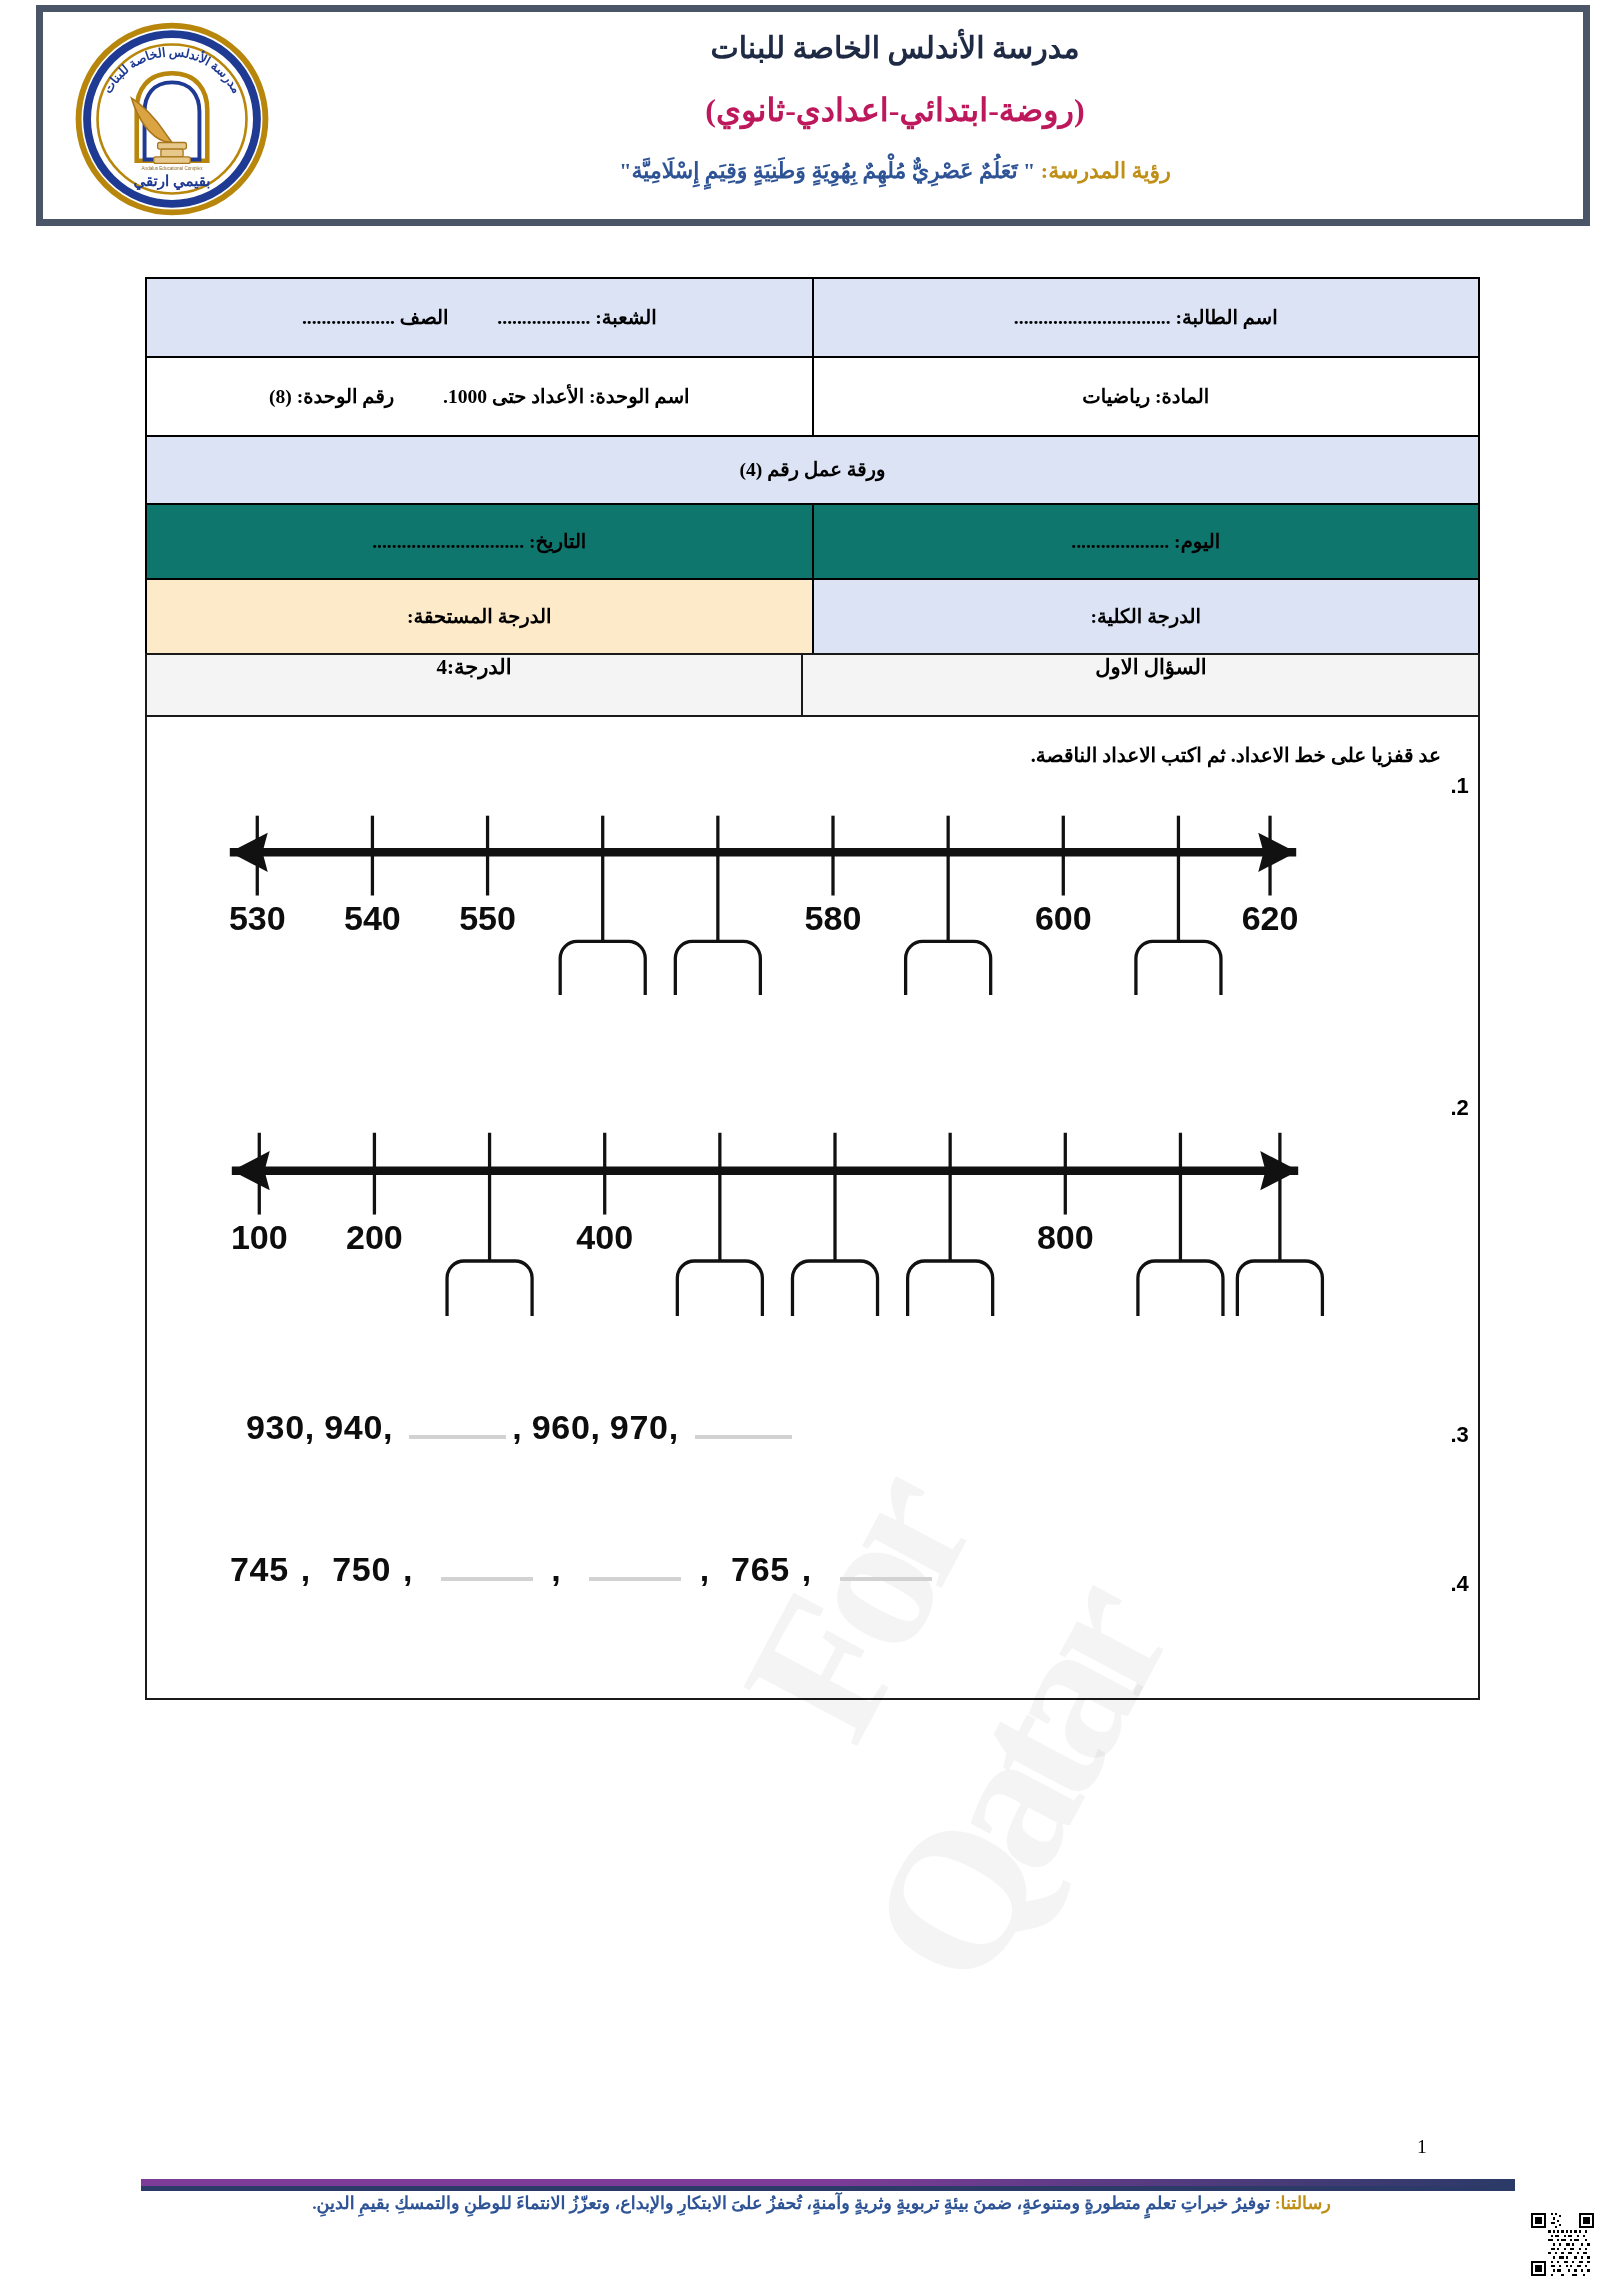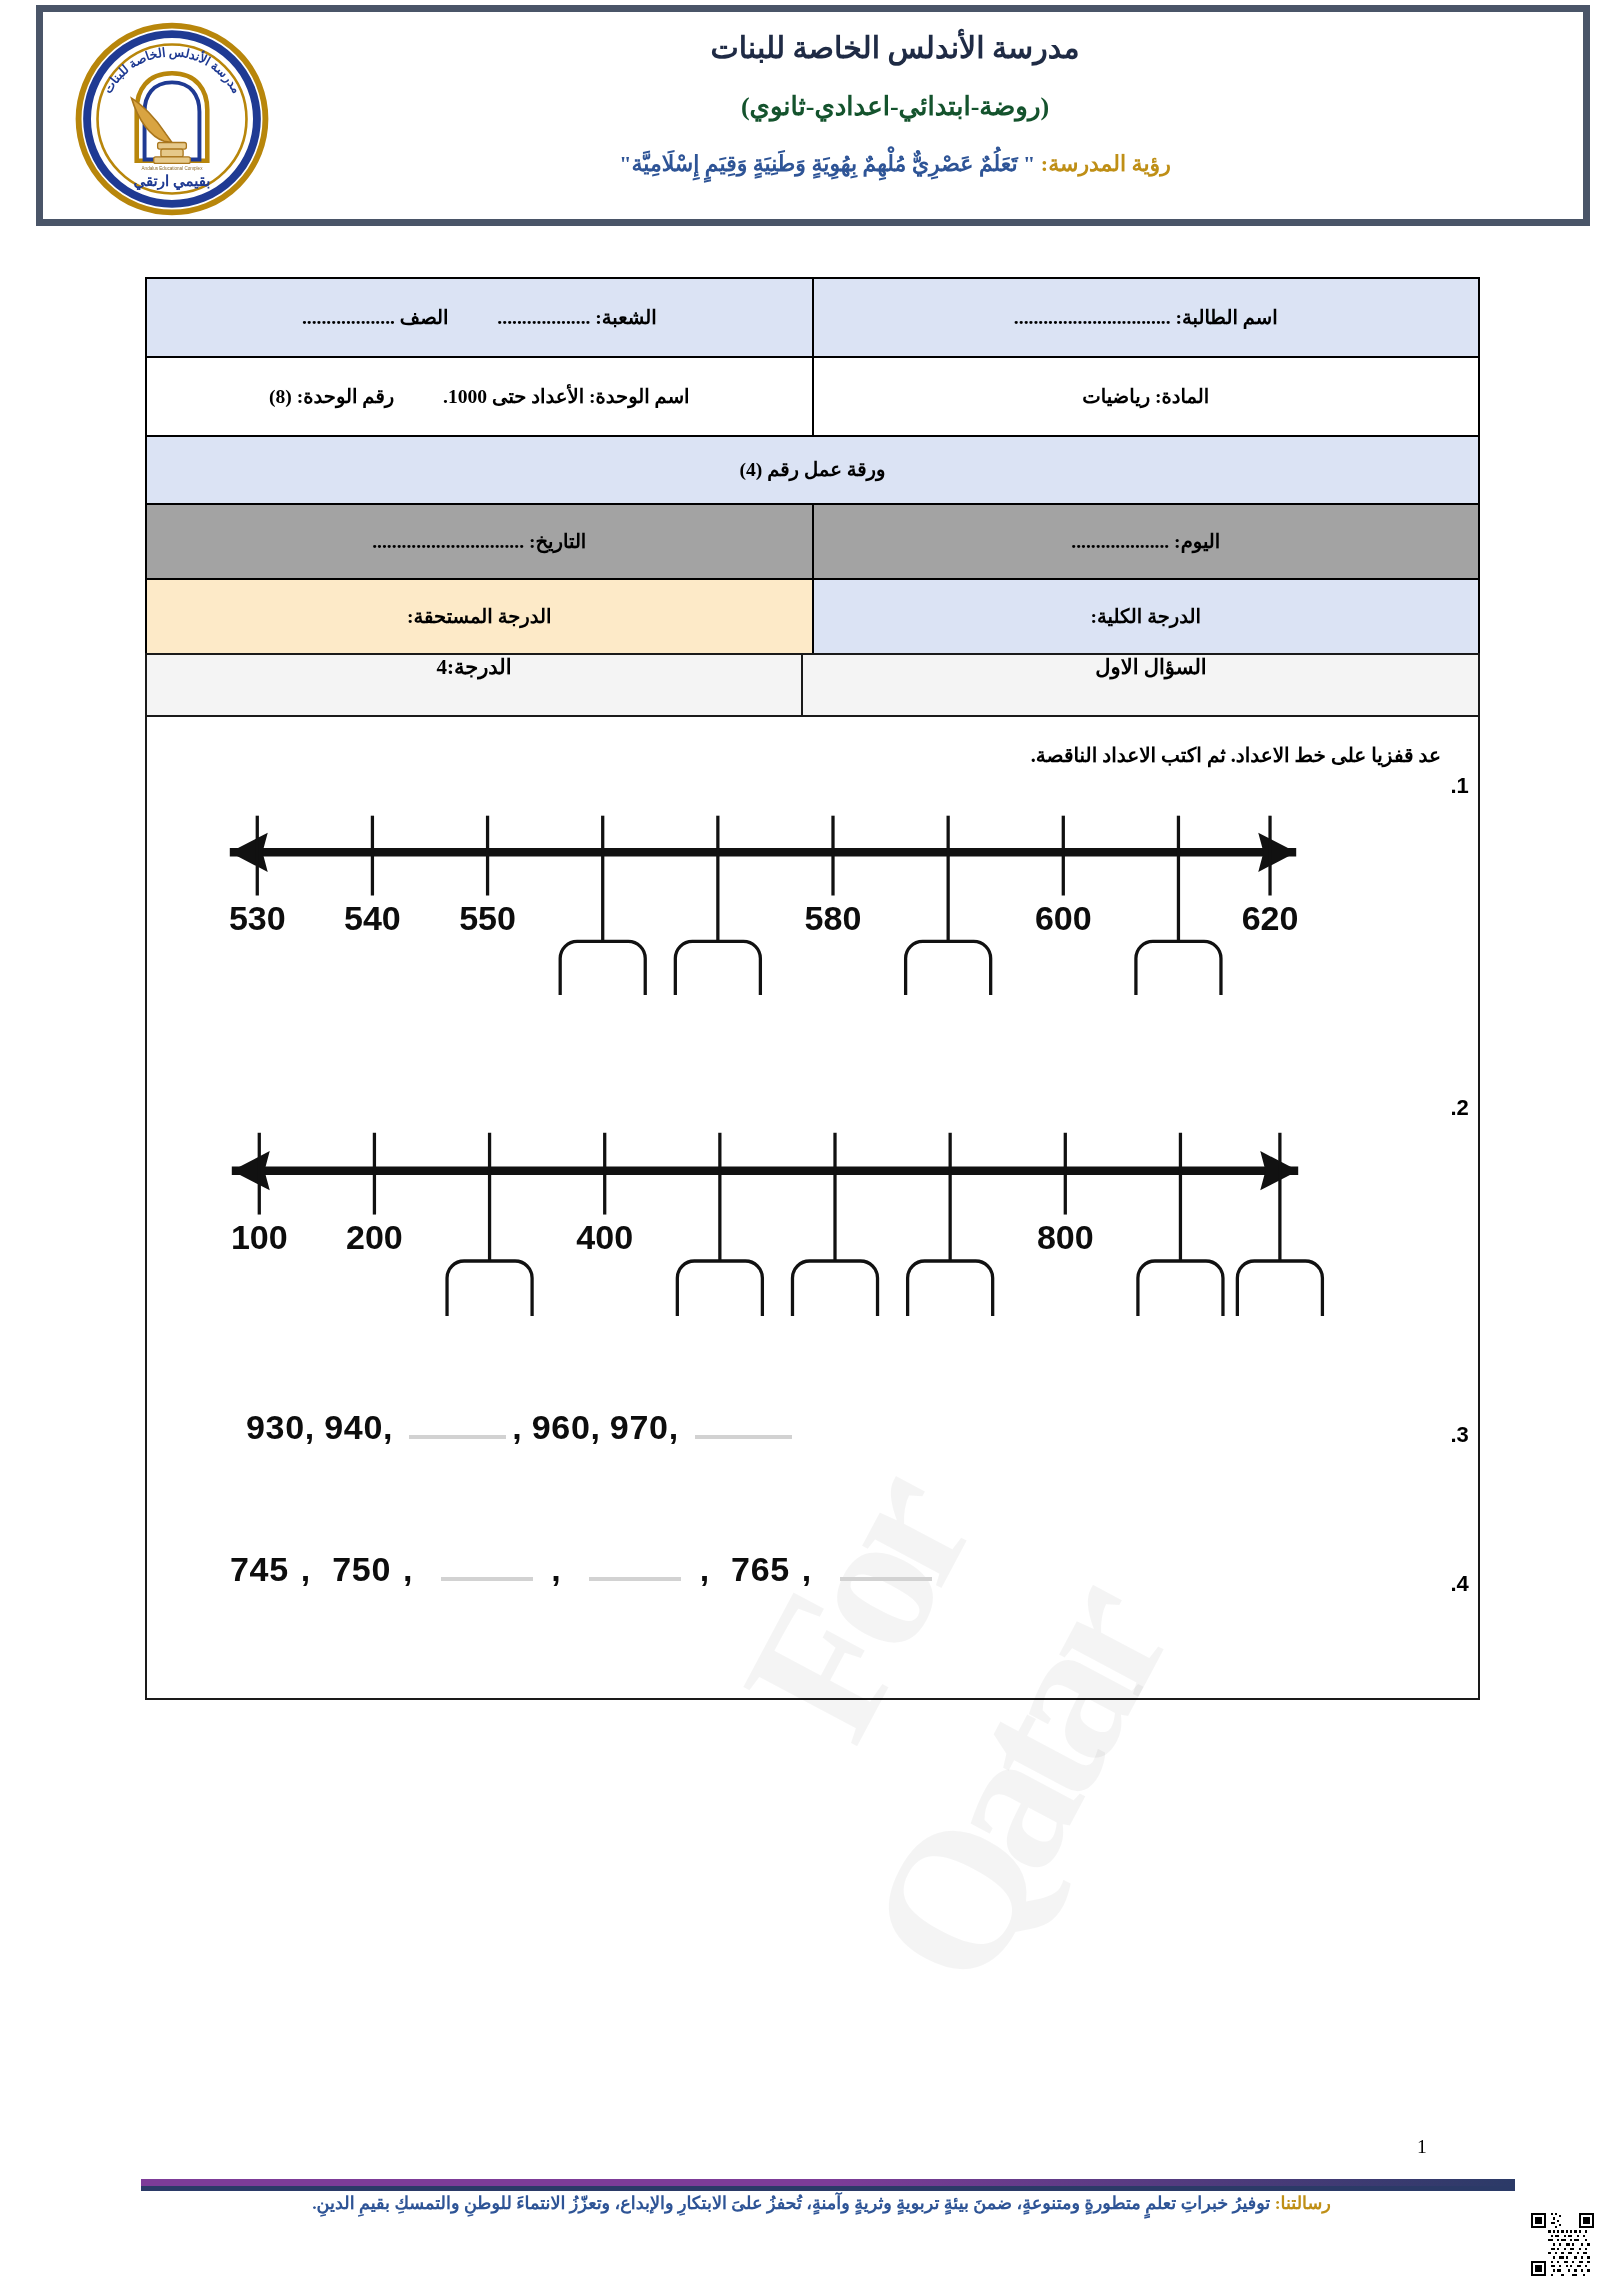--- a/index.html
+++ b/index.html
@@ -49,22 +49,22 @@
     font-weight: bold;
     font-size: 30px;
     color: #1f2b45;
     letter-spacing: 0;
     margin-top: 11.8px;
     white-space: nowrap;
   }
   .school-stages {
     font-family: "Liberation Serif", "DejaVu Serif", serif;
     font-weight: bold;
-    font-size: 26px;
-    color: #14532d;
+    font-size: 32px;
+    color: #be185d;
     margin-top: 26px;
     white-space: nowrap;
   }
   .vision-line {
     margin-top: 29px;
     font-family: "Liberation Serif", "DejaVu Serif", serif;
     font-weight: bold;
     font-size: 22px;
     white-space: nowrap;
     direction: rtl;
@@ -98,21 +98,21 @@
     font-weight: bold;
     font-size: 19.6px;
     color: #000000;
     text-align: center;
     vertical-align: middle;
     padding: 3.9px 13px;
   }
   .row-h1 td { height: 69px; background: #dbe3f4; }
   .row-h2 td { height: 69px; background: #ffffff; }
   .row-h3 td { height: 59px;  background: #dbe3f4; }
-  .row-h4 td { height: 65px; background: #a3a3a3; }
+  .row-h4 td { height: 65px; background: #0f766e; }
   .cell-blue   { background: #dbe3f4 !important; }
   .cell-yellow { background: #fdeac8 !important; }
   .dots { letter-spacing: 1.3px; }
   .gap-wide { display: inline-block; width: 39px; }
 
   
   .q-block {
     position: absolute;
     left: 145px;
     top: 653px;

